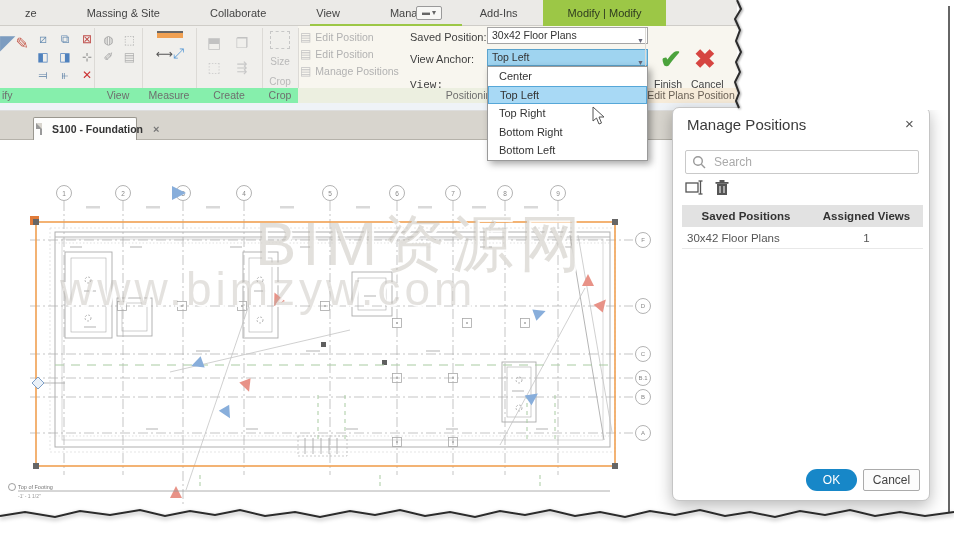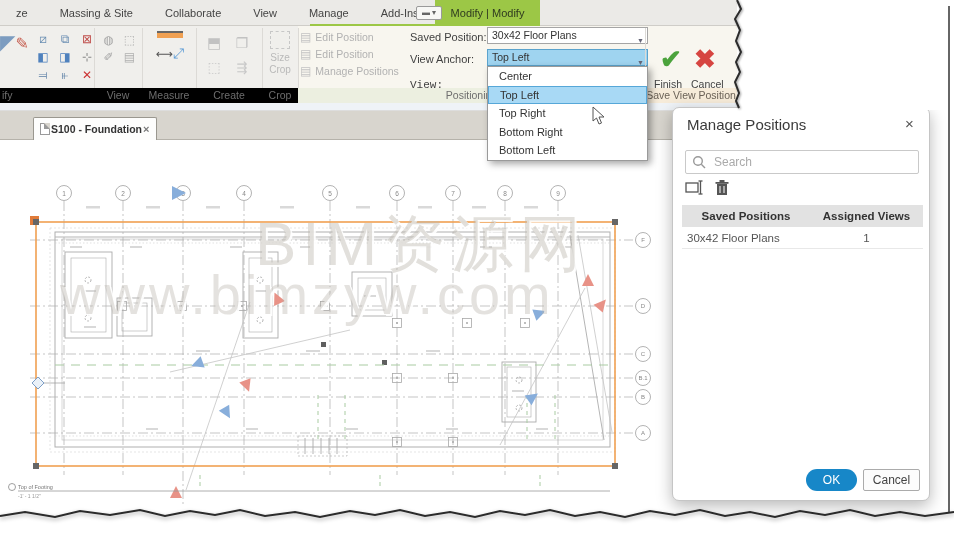--- a/index.html
+++ b/index.html
@@ -3,71 +3,71 @@
 <meta charset="utf-8">
 <style>
   html,body{margin:0;padding:0;background:#fff;}
   *{box-sizing:border-box;}
   #screen{position:relative;width:954px;height:537px;background:#fff;overflow:hidden;
     font-family:"Liberation Sans",sans-serif;color:#3f3f3f;}
   .abs{position:absolute;}
 
   
   #tabbar{left:0;top:0;width:737px;height:26px;background:#EBEAE7;border-bottom:1px solid #CFCDC8;}
-  .tab{position:relative;display:inline-block;height:42px;line-height:26px;padding:0 16px;
+  .tab{position:relative;display:inline-block;height:42px;line-height:26px;padding:0 25px;
     font-size:11px;color:#444;cursor:default;white-space:nowrap;}
   .tab.active{background:#9CC746;color:#2f3b1f;}
   #tab-underline{left:310px;top:24px;width:152px;height:2px;background:#9CC746;}
   #collapse-btn{left:416px;top:6px;width:26px;height:14px;border:1px solid #9a9a9a;border-radius:2px;
     font-size:8px;color:#666;text-align:center;line-height:12px;background:#f7f7f5;}
   #ribbon-body{left:0;top:26px;width:737px;height:62px;background:#F0EFEC;}
   #context-tint{left:298px;top:26px;width:439px;height:62px;background:#F8F6EF;}
   .vsep{top:28px;width:1px;height:74px;background:#DCDAD6;}
   .strip{top:88px;height:15px;font-size:10.5px;color:#6e6e6e;text-align:center;line-height:15px;
-    background:#000000;overflow:hidden;white-space:nowrap;}
+    background:#86efac;overflow:hidden;white-space:nowrap;}
   .mini-icon{display:inline-block;text-align:center;}
   #modify-grid{left:32px;top:30px;width:66px;height:54px;display:grid;
     grid-template-columns:22px 22px 22px;grid-template-rows:18px 18px 18px;align-items:center;justify-items:center;}
   #modify-big{left:0px;top:30px;width:30px;height:54px;overflow:hidden;}
   #view-icons{left:98px;top:31px;width:42px;height:52px;display:grid;grid-template-columns:21px 21px;
     grid-template-rows:17px 17px 17px;align-items:center;justify-items:center;}
   #measure-icons{left:146px;top:31px;width:48px;display:flex;flex-direction:column;gap:6px;align-items:center;}
   .ruler{width:26px;height:7px;background:#F0A052;border-top:2px solid #666;position:relative;}
   #create-icons{left:200px;top:31px;width:60px;display:grid;grid-template-columns:28px 28px;
     grid-template-rows:24px 24px;align-items:center;justify-items:center;}
-  #sizecrop-btn{left:264px;top:31px;width:32px;height:56px;text-align:center;font-size:10px;color:#b9b9b9;line-height:12px;}
+  #sizecrop-btn{left:264px;top:31px;width:32px;height:56px;text-align:center;font-size:10px;color:#b9b9b9;line-height:20px;}
   #sizecrop-icon{margin:0 auto 3px auto;width:20px;height:18px;border:1.4px dashed #c7c7c7;position:relative;}
   .gray-row{height:17px;font-size:10.5px;color:#b2b2b2;white-space:nowrap;}
   .gray-row .ric{color:#c3c3c3;font-size:12px;margin-right:4px;}
   .form-label{font-size:11px;color:#3f3f3f;white-space:nowrap;}
   .combo{height:17px;border:1px solid #A5A5A5;background:#fff;font-size:10.5px;color:#333;
     line-height:15px;padding:0 14px 0 4px;white-space:nowrap;overflow:hidden;}
   .combo .caret{position:absolute;right:3px;top:5px;font-size:7px;color:#667;}
   #anchor-combo{background:#9FD4F0;border-color:#5BA3CD;}
   #finish-icon{left:660px;top:44px;font-size:26px;color:#4CA33C;font-weight:bold;}
   #cancel-icon{left:694px;top:44px;font-size:26px;color:#D64541;font-weight:bold;}
   #finish-label{left:654px;top:78px;font-size:10.5px;color:#444;}
   #cancel-label{left:691px;top:78px;font-size:10.5px;color:#444;}
 
   
   #options-strip{left:0;top:103px;width:737px;height:8px;background:#EFF3F7;border-bottom:1px solid #DDD;}
   #docbar{left:0;top:111px;width:737px;height:29px;background:#D8D5CE;border-bottom:1px solid #B5B2AA;}
-  #doc-tab{left:33px;top:117px;width:124px;height:23px;background:#FDFDFC;border:1px solid #9a978f;
-    border-bottom:none;border-radius:2px 2px 0 0;display:flex;align-items:center;padding:0 6px;gap:1px;}
+  #doc-tab{left:33px;top:117px;width:104px;height:23px;background:#FDFDFC;border:1px solid #9a978f;
+    border-bottom:none;border-radius:2px 2px 0 0;display:flex;align-items:center;padding:0 6px;gap:10px;}
   #doc-tab .title{font-size:10.5px;font-weight:bold;color:#333;white-space:nowrap;}
   #doc-tab .close{font-size:11px;color:#777;font-weight:bold;}
   .page-icon{width:10px;height:12px;border:1px solid #999;background:#fff;position:relative;}
   .page-icon:after{content:"";position:absolute;right:-1px;top:-1px;border:3px solid #D8D5CE;
     border-left-color:#999;border-bottom-color:#999;}
 
   
   #canvas{left:0;top:140px;width:954px;height:397px;background:#fff;}
   #wm1{left:255px;top:62px;font-size:62px;color:rgba(185,180,172,.42);letter-spacing:6px;
     text-shadow:2px 2px 0 rgba(255,255,255,.9);white-space:nowrap;}
-  #wm2{left:60px;top:122px;font-size:56px;color:rgba(185,180,172,.38);letter-spacing:4px;
+  #wm2{left:60px;top:122px;font-size:46px;color:rgba(185,180,172,.38);letter-spacing:4px;
     text-shadow:2px 2px 0 rgba(255,255,255,.9);white-space:nowrap;}
 
   
   #anchor-list{left:487px;top:66px;width:161px;background:#fff;border:1px solid #9a9a9a;
     box-shadow:3px 3px 7px rgba(0,0,0,.35);z-index:50;}
   .dd-item{height:18.6px;line-height:18.6px;font-size:11px;color:#333;padding-left:11px;position:relative;}
   .dd-item.selected{background:#A8D9F5;border:1px solid #56A7D8;line-height:16.6px;}
   #cursor{left:592px;top:106px;width:14px;height:20px;z-index:60;}
 
   
@@ -173,21 +173,21 @@
   <div class="abs vsep" style="left:262px;"></div>
   <div class="abs vsep" style="left:298px;"></div>
   <div class="abs vsep" style="left:645px;"></div>
 
   <div class="abs strip" style="left:0;width:94px;text-align:left;padding-left:2px;">ify</div>
   <div class="abs strip" style="left:94px;width:48px;">View</div>
   <div class="abs strip" style="left:142px;width:54px;">Measure</div>
   <div class="abs strip" style="left:196px;width:66px;">Create</div>
   <div class="abs strip" style="left:262px;width:36px;">Crop</div>
   <div class="abs strip" style="left:298px;width:347px;background:#ECEFE0;">Positioning</div>
-  <div class="abs strip" style="left:645px;width:92px;background:#F6EBD9;color:#6b6257;">Save View Position</div>
+  <div class="abs strip" style="left:645px;width:92px;background:#F6EBD9;color:#6b6257;">Edit Plans Position</div>
 
   <div class="abs" id="options-strip"></div>
 
   <div class="abs" id="docbar"></div>
   <div class="abs" id="doc-tab">
     <span class="page-icon"></span>
     <span class="title">S100 - Foundation</span>
     <span class="close">×</span>
   </div>
 

